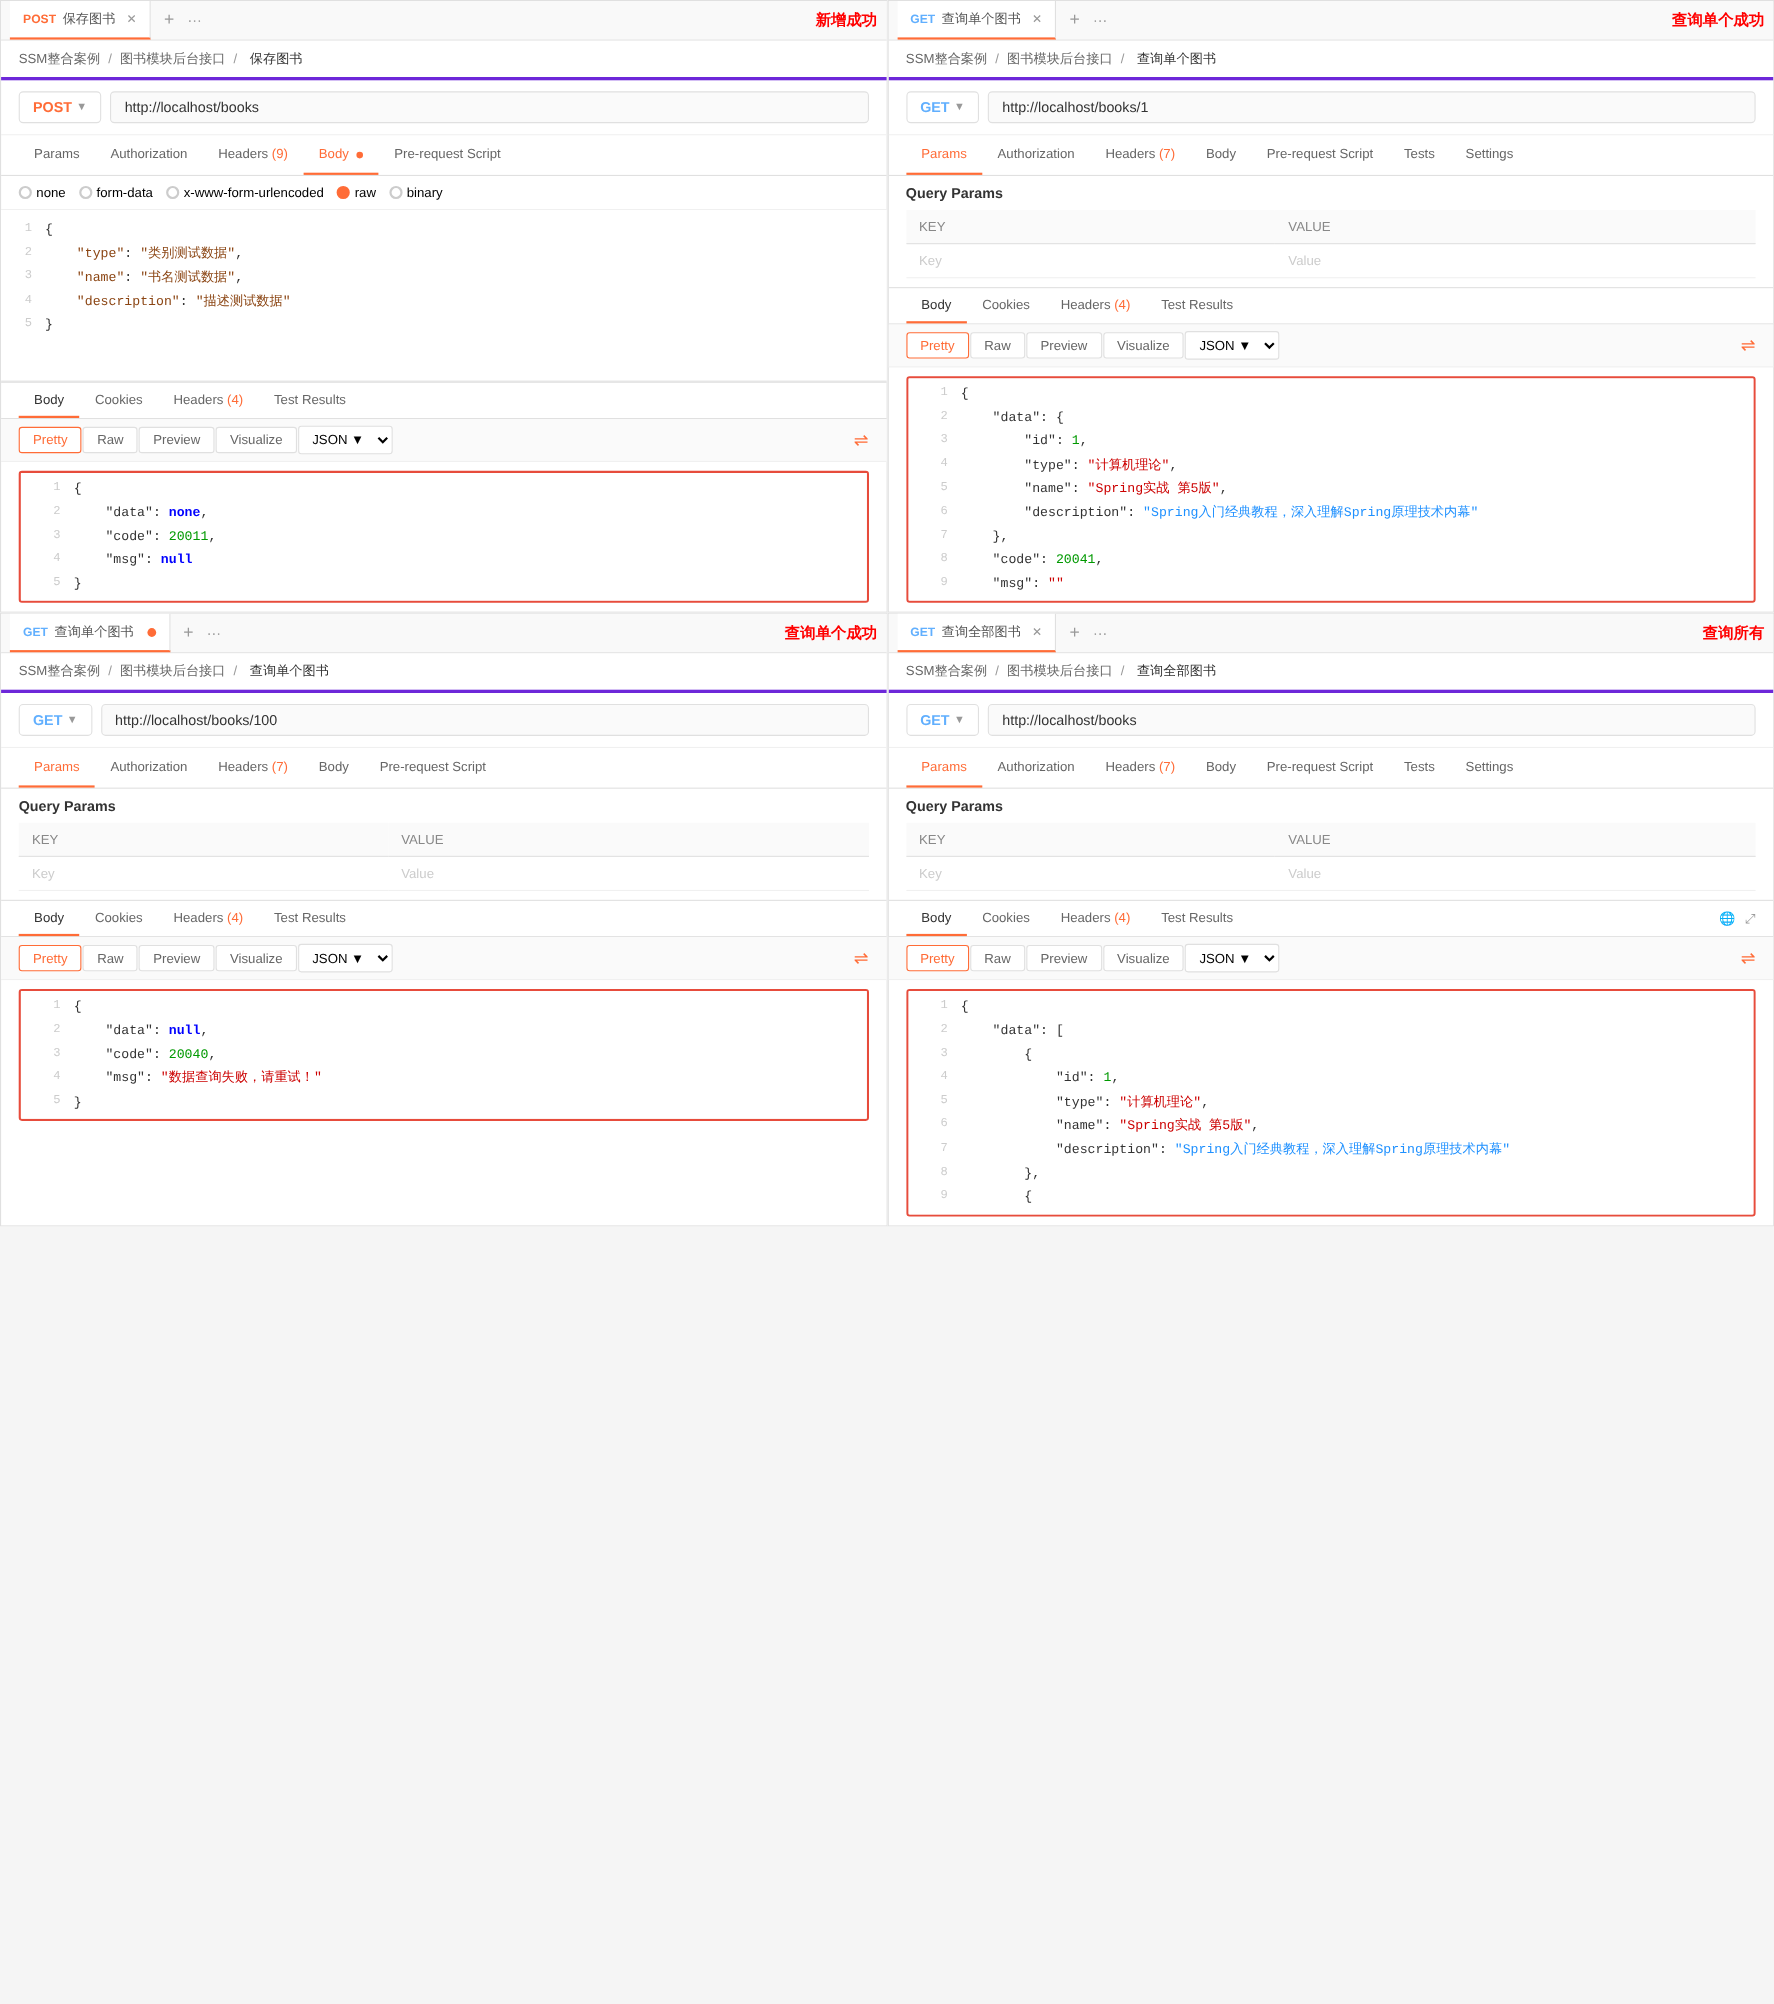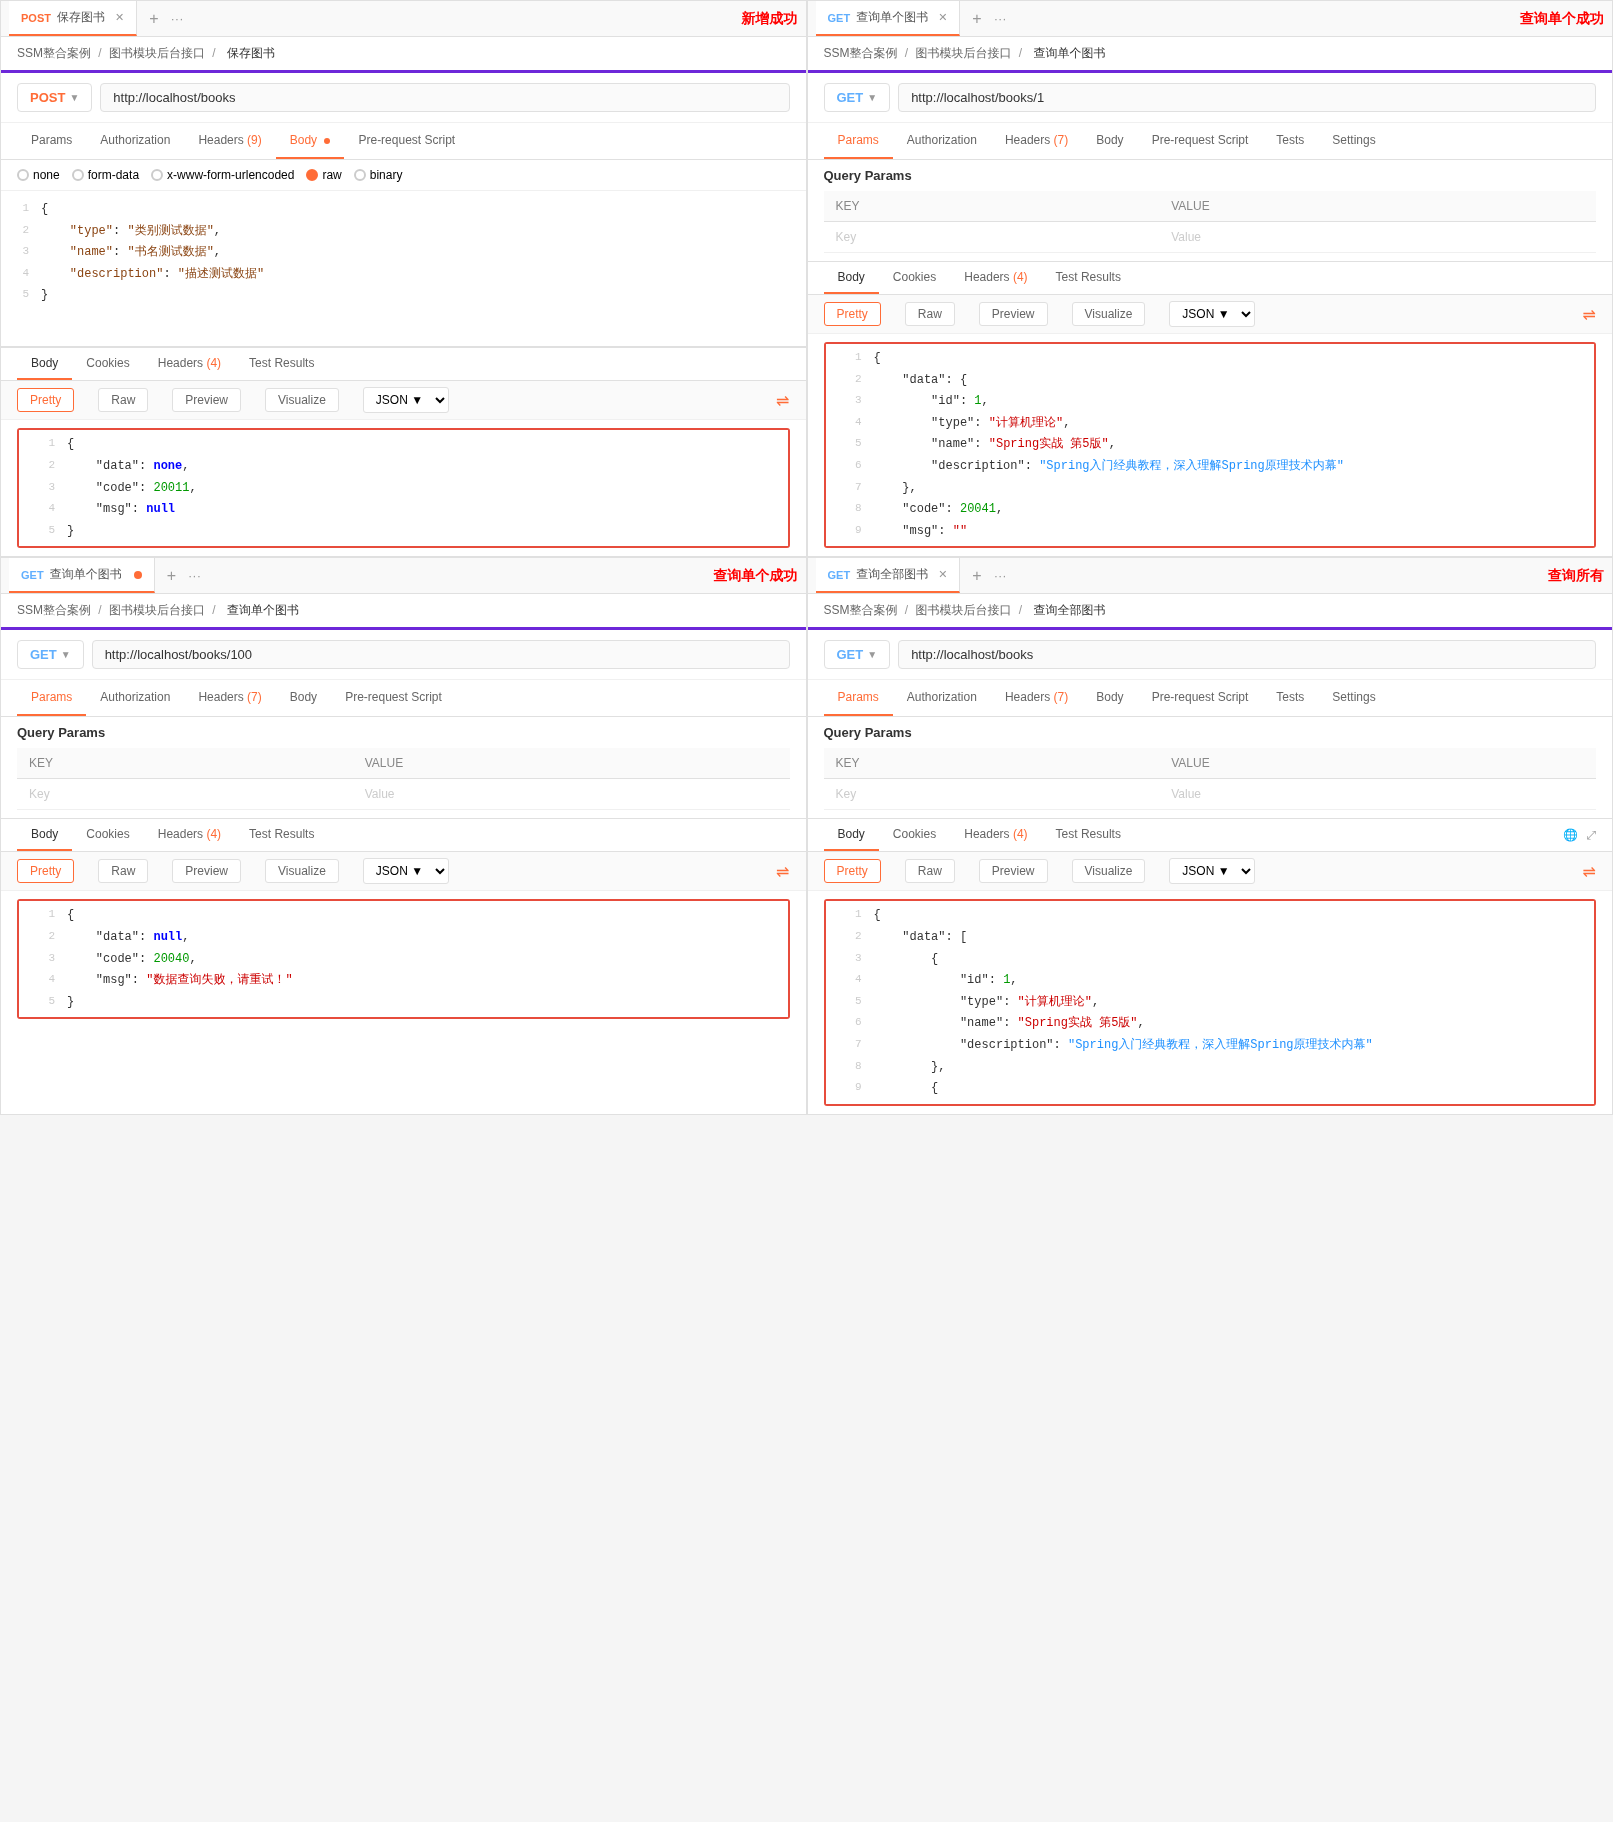--- a/index.html
+++ b/index.html
@@ -66,21 +66,21 @@
     
     
     .response-section { border-top: 1px solid #e0e0e0; }
     .response-tabs { display: flex; padding: 0 16px; border-bottom: 1px solid #e0e0e0; gap: 0; }
     .response-tab { padding: 8px 14px; font-size: 12px; color: #666; cursor: pointer; border-bottom: 2px solid transparent; }
     .response-tab.active { color: #333; border-bottom-color: #ff6c37; font-weight: 500; }
     .response-tab .badge { color: #ff6c37; }
     
     
     .json-viewer { display: flex; align-items: center; justify-content: space-between; padding: 6px 16px; border-bottom: 1px solid #f0f0f0; background: #fafafa; }
-    .json-viewer-left { display: flex; gap: 24px; align-items: center; }
+    .json-viewer-left { display: flex; gap: 1px; align-items: center; }
     .view-btn { padding: 4px 12px; border: 1px solid #e0e0e0; border-radius: 3px; cursor: pointer; font-size: 12px; background: #fff; color: #666; }
     .view-btn.active { background: #fff; border-color: #ff6c37; color: #ff6c37; font-weight: 500; }
     .json-select { padding: 4px 8px; border: 1px solid #e0e0e0; border-radius: 3px; font-size: 12px; background: #fff; }
     .wrap-icon { color: #ff6c37; cursor: pointer; font-size: 16px; }
     
     
     .response-body { border: 2px solid #e74c3c; margin: 8px 16px; border-radius: 3px; }
     
     
     .json-content { padding: 4px 8px; font-family: 'Courier New', monospace; font-size: 12px; line-height: 1.8; background: #fff; }

